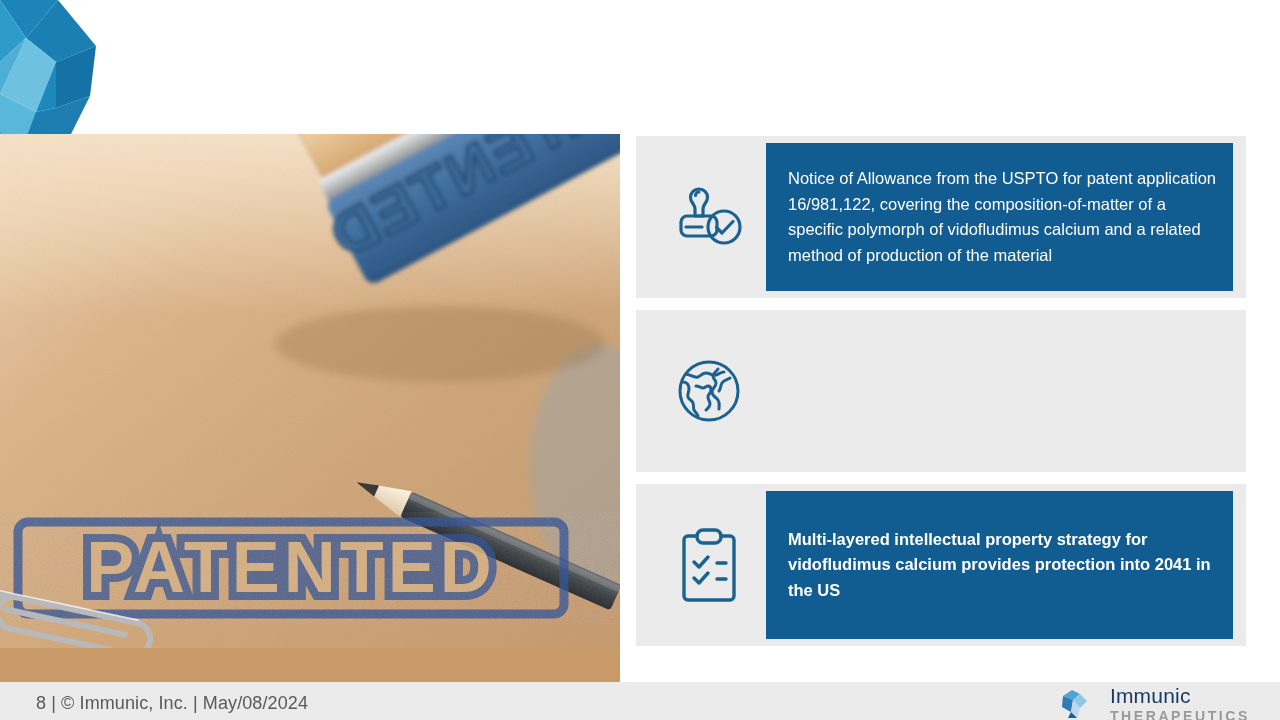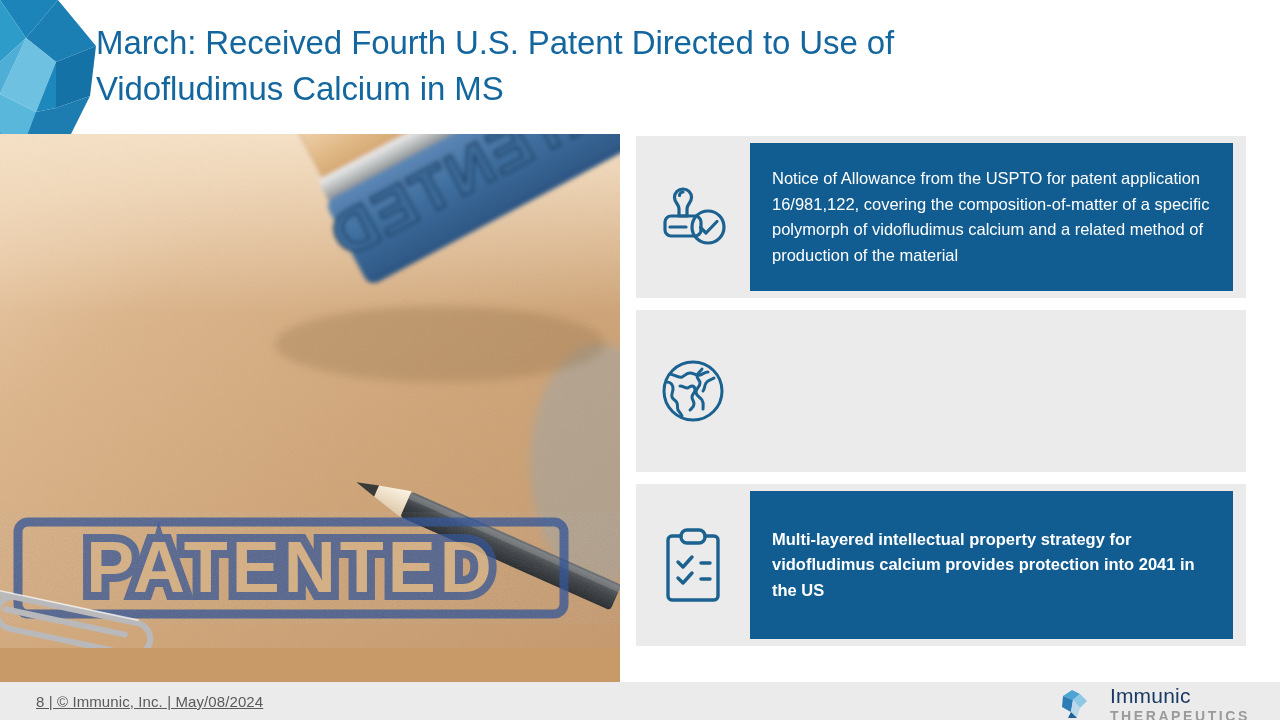--- a/index.html
+++ b/index.html
@@ -54,20 +54,21 @@
     left: 636px; top: 136px;
     width: 610px;
   }
   .panel {
     position: relative;
     background: #EBEBEB;
     height: 162px;
     margin-bottom: 12px;
     display: flex;
     align-items: flex-end;
+    padding-left: 16px;
   }
   .panel:last-child { margin-bottom: 16px; }
   .panel-icon {
     width: 114px;
     min-width: 114px;
     height: 100%;
     display: flex;
     align-items: center;
     justify-content: center;
   }
@@ -94,24 +95,23 @@
   
   .footer {
     position: absolute;
     left: 0; top: 682px;
     width: 1280px; height: 38px;
     background: #EBEBEB;
   }
   .footer-text {
     position: absolute;
     left: 36px; top: 11px;
-    font-size: 15px;
+    font-size: 18px;
     color: #5A5A5A;
     letter-spacing: 0.1px;
-    text-decoration: underline;
   }
   .footer-logo {
     position: absolute;
     right: 30px; top: 3px;
     display: flex;
     align-items: center;
     gap: 20px;
   }
   .logo-word {
     display: flex;
@@ -145,24 +145,20 @@
       <polygon points="26,38 56,62 36,112 0,94" fill="#6EC1E0"></polygon>
       <polygon points="0,62 26,38 0,94" fill="#4FAED6"></polygon>
       <polygon points="96,46 90,96 56,108 56,62" fill="#1572A6"></polygon>
       <polygon points="56,62 56,108 36,112" fill="#1C88BC"></polygon>
       <polygon points="36,112 56,108 90,96 62,152 18,160 0,132" fill="#1D7CB0"></polygon>
       <polygon points="0,94 36,112 18,160 0,132" fill="#59B7DC"></polygon>
       <polygon points="0,132 18,160 0,160" fill="#2E9CC8"></polygon>
     </svg>
   </div>
 
-  <div class="title-block">
-    <div class="title">March: Received Fourth U.S. Patent Directed to Use of
-Vidofludimus Calcium in MS</div>
-  </div>
 
   <div class="photo">
     <svg width="620" height="514" viewBox="0 0 620 514">
       <defs>
         <linearGradient id="kraft" x1="0" y1="0" x2="1" y2="1">
           <stop offset="0%" stop-color="#f0d3b0"></stop>
           <stop offset="28%" stop-color="#dcb489"></stop>
           <stop offset="62%" stop-color="#cfa476"></stop>
           <stop offset="100%" stop-color="#c5986c"></stop>
         </linearGradient>

